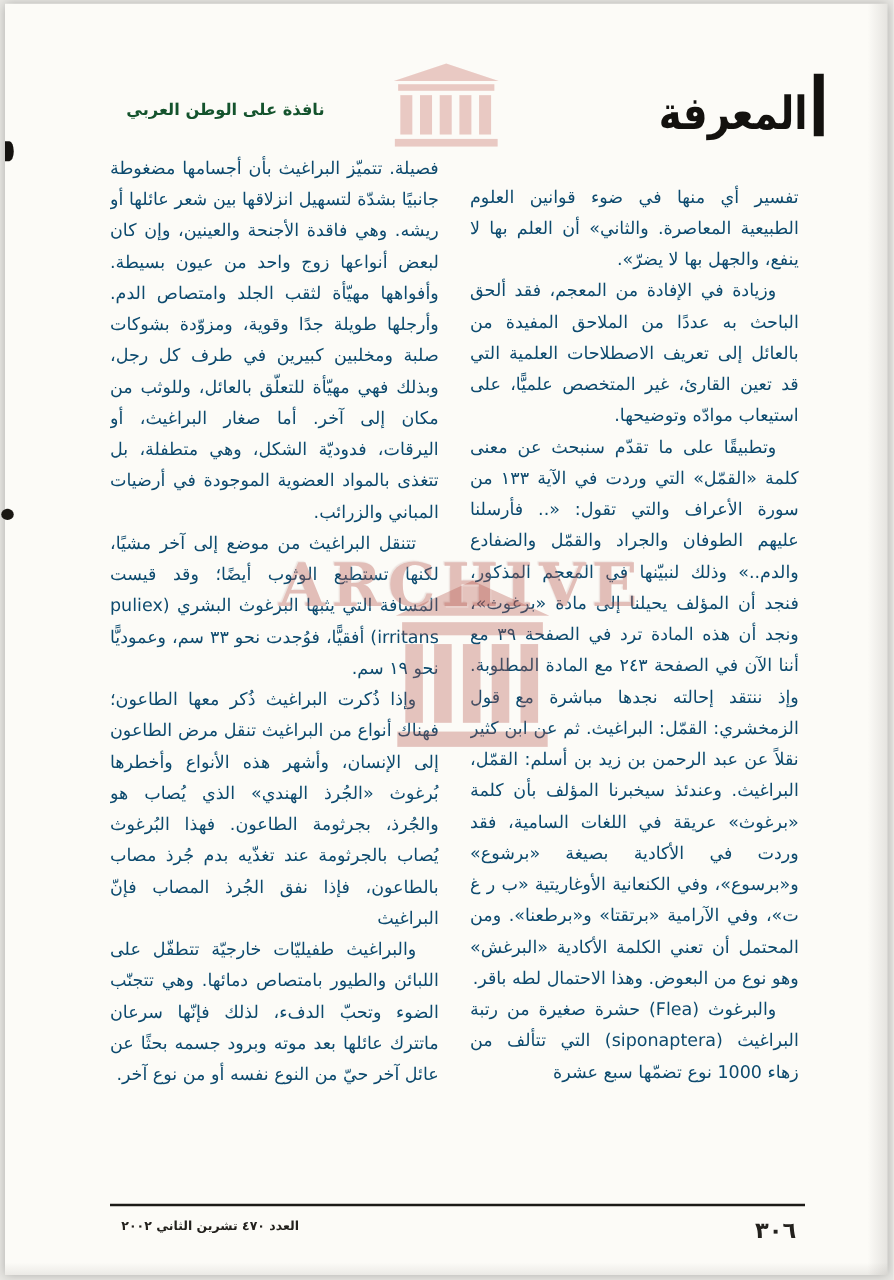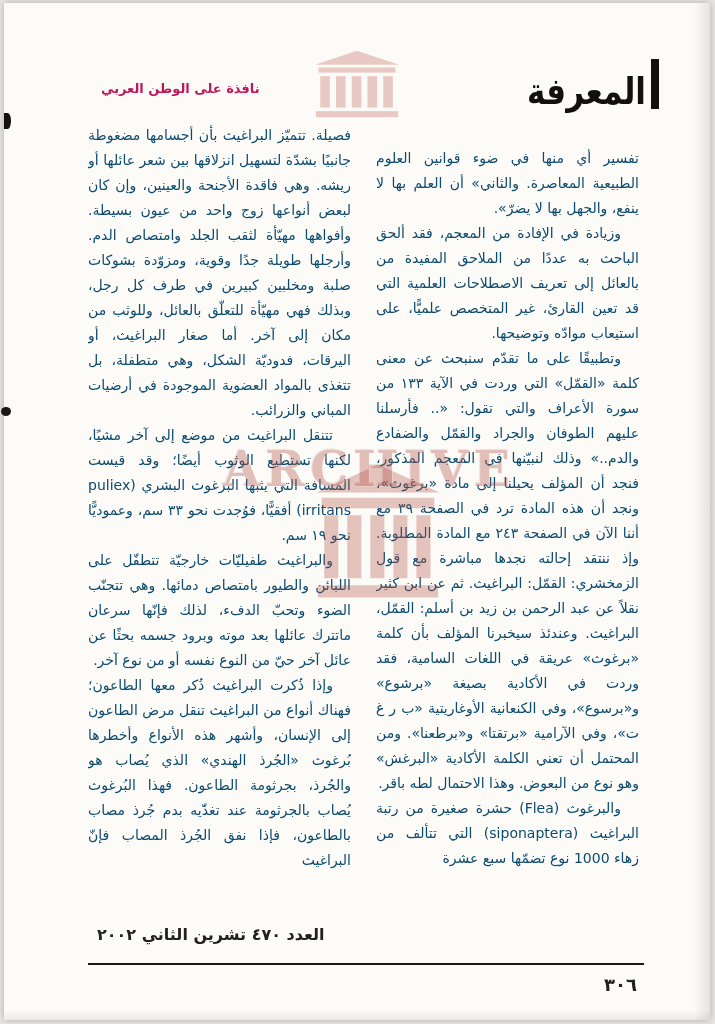--- a/index.html
+++ b/index.html
@@ -17,21 +17,21 @@
   .edge-right{position:absolute;right:0;top:0;bottom:0;width:16px;
     background:linear-gradient(to right,rgba(0,0,0,0),rgba(90,85,80,.14));}
   .edge-bottom{position:absolute;left:0;right:0;bottom:0;height:10px;
     background:linear-gradient(to bottom,rgba(0,0,0,0),rgba(90,85,80,.10));}
   .speck-1{position:absolute;left:0;top:110px;width:7px;height:16px;background:#14120f;border-radius:0 60% 60% 0;}
   .speck-2{position:absolute;left:-3px;top:404px;width:10px;height:9px;background:#1a1713;border-radius:50%;}
 
   
   .section-title{
     position:absolute;top:78px;left:97px;
-    font-size:13px;font-weight:bold;color:#be185d;
+    font-size:13px;font-weight:bold;color:#14532d;
     letter-spacing:.3px;direction:rtl;
   }
   .logo{
     position:absolute;top:44px;left:533px;width:122px;height:62px;
     display:flex;align-items:flex-end;justify-content:flex-end;color:#13110e;
   }
   .logo-text{
     font-size:31px;font-weight:bold;transform:scaleY(1.18);
     letter-spacing:-1px;direction:rtl;
   }
@@ -64,22 +64,22 @@
     text-shadow:1px 1px 0 rgba(255,255,255,.55),-1px -1px 1px rgba(110,30,25,.30);
   }
   .wm-top{
     position:absolute;left:288px;top:46px;width:130px;height:70px;
     opacity:.30;color:#c05a4e;pointer-events:none;
   }
 
   
   .foot-rule{position:absolute;left:84px;right:66px;top:960px;height:2px;background:#1c1a17;}
   .foot-issue{
-    position:absolute;left:93px;top:922px;
-    font-size:16px;font-weight:bold;color:#23211d;direction:rtl;
+    position:absolute;left:93px;top:973px;
+    font-size:10px;font-weight:bold;color:#23211d;direction:rtl;
   }
   .foot-page{
     position:absolute;left:600px;top:971px;width:50px;text-align:left;
     font-size:18px;font-weight:bold;color:#23211d;letter-spacing:3px;
   }
 </style>
 </head>
 <body>
 
 <div class="page">
@@ -111,22 +111,22 @@
   <section class="col col-right">
     <p class="cont">تفسير أي منها في ضوء قوانين العلوم الطبيعية المعاصرة. والثاني» أن العلم بها لا ينفع، والجهل بها لا يضرّ».</p>
     <p>وزيادة في الإفادة من المعجم، فقد ألحق الباحث به عددًا من الملاحق المفيدة من بالعائل إلى تعريف الاصطلاحات العلمية التي قد تعين القارئ، غير المتخصص علميًّا، على استيعاب موادّه وتوضيحها.</p>
     <p>وتطبيقًا على ما تقدّم سنبحث عن معنى كلمة «القمّل» التي وردت في الآية ١٣٣ من سورة الأعراف والتي تقول: «.. فأرسلنا عليهم الطوفان والجراد والقمّل والضفادع والدم..» وذلك لنبيّنها في المعجم المذكور، فنجد أن المؤلف يحيلنا إلى مادة «برغوث»، ونجد أن هذه المادة ترد في الصفحة ٣٩ مع أننا الآن في الصفحة ٢٤٣ مع المادة المطلوبة. وإذ ننتقد إحالته نجدها مباشرة مع قول الزمخشري: القمّل: البراغيث. ثم عن ابن كثير نقلاً عن عبد الرحمن بن زيد بن أسلم: القمّل، البراغيث. وعندئذ سيخبرنا المؤلف بأن كلمة «برغوث» عريقة في اللغات السامية، فقد وردت في الأكادية بصيغة «برشوع» و«برسوع»، وفي الكنعانية الأوغاريتية «ب ر غ ت»، وفي الآرامية «برتقتا» و«برطعنا». ومن المحتمل أن تعني الكلمة الأكادية «البرغش» وهو نوع من البعوض. وهذا الاحتمال لطه باقر.</p>
     <p>والبرغوث (Flea) حشرة صغيرة من رتبة البراغيث (siponaptera) التي تتألف من زهاء 1000 نوع تضمّها سبع عشرة</p>
   </section>
 
   <section class="col col-left">
     <p class="cont">فصيلة. تتميّز البراغيث بأن أجسامها مضغوطة جانبيًا بشدّة لتسهيل انزلاقها بين شعر عائلها أو ريشه. وهي فاقدة الأجنحة والعينين، وإن كان لبعض أنواعها زوج واحد من عيون بسيطة. وأفواهها مهيّأة لثقب الجلد وامتصاص الدم. وأرجلها طويلة جدًا وقوية، ومزوّدة بشوكات صلبة ومخلبين كبيرين في طرف كل رجل، وبذلك فهي مهيّأة للتعلّق بالعائل، وللوثب من مكان إلى آخر. أما صغار البراغيث، أو اليرقات، فدوديّة الشكل، وهي متطفلة، بل تتغذى بالمواد العضوية الموجودة في أرضيات المباني والزرائب.</p>
     <p>تتنقل البراغيث من موضع إلى آخر مشيًا، لكنها تستطيع الوثوب أيضًا؛ وقد قيست المسافة التي يثبها البرغوث البشري (puliex irritans) أفقيًّا، فوُجدت نحو ٣٣ سم، وعموديًّا نحو ١٩ سم.</p>
+    <p>وإذا ذُكرت البراغيث ذُكر معها الطاعون؛ فهناك أنواع من البراغيث تنقل مرض الطاعون إلى الإنسان، وأشهر هذه الأنواع وأخطرها بُرغوث «الجُرذ الهندي» الذي يُصاب هو والجُرذ، بجرثومة الطاعون. فهذا البُرغوث يُصاب بالجرثومة عند تغذّيه بدم جُرذ مصاب بالطاعون، فإذا نفق الجُرذ المصاب فإنّ البراغيث</p>
     <p>والبراغيث طفيليّات خارجيّة تتطفّل على اللبائن والطيور بامتصاص دمائها. وهي تتجنّب الضوء وتحبّ الدفء، لذلك فإنّها سرعان ماتترك عائلها بعد موته وبرود جسمه بحثًا عن عائل آخر حيّ من النوع نفسه أو من نوع آخر.</p>
-    <p>وإذا ذُكرت البراغيث ذُكر معها الطاعون؛ فهناك أنواع من البراغيث تنقل مرض الطاعون إلى الإنسان، وأشهر هذه الأنواع وأخطرها بُرغوث «الجُرذ الهندي» الذي يُصاب هو والجُرذ، بجرثومة الطاعون. فهذا البُرغوث يُصاب بالجرثومة عند تغذّيه بدم جُرذ مصاب بالطاعون، فإذا نفق الجُرذ المصاب فإنّ البراغيث</p>
   </section>
 
   <div class="watermark" style="color: rgb(181, 84, 74);">
     <div class="wm-temple">
       <svg width="128" height="140" viewBox="0 0 100 80" preserveAspectRatio="none" aria-hidden="true">
         <polygon points="50,2 98,18 2,18" fill="currentColor"></polygon>
         <rect x="6" y="21" width="88" height="6" fill="currentColor"></rect>
         <rect x="8" y="31" width="11" height="36" fill="currentColor"></rect>
         <rect x="26" y="31" width="11" height="36" fill="currentColor"></rect>
         <rect x="44" y="31" width="11" height="36" fill="currentColor"></rect>

